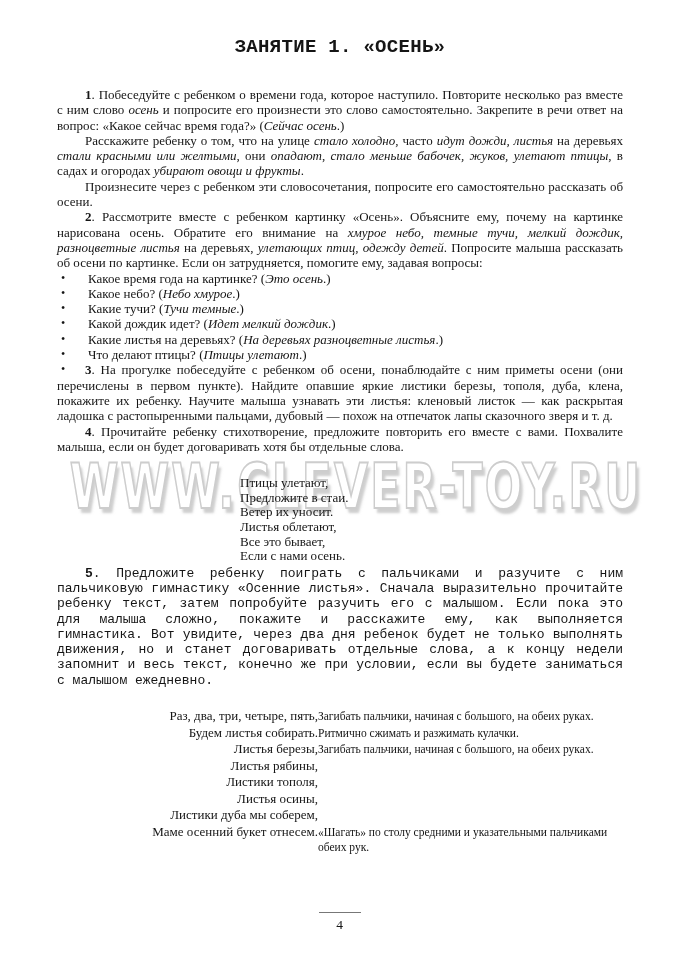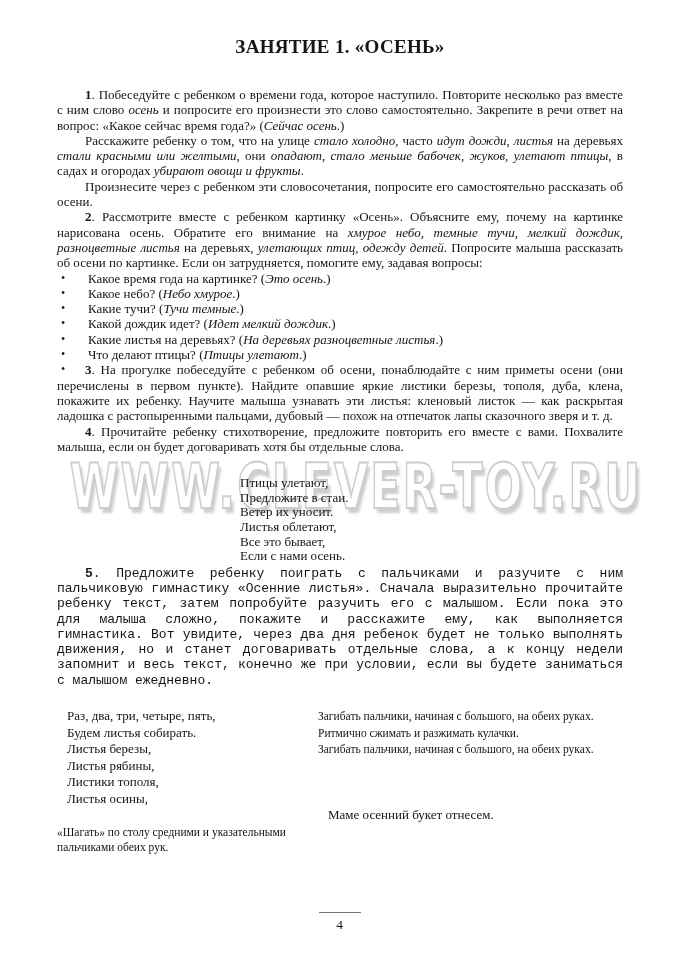--- a/index.html
+++ b/index.html
@@ -26,21 +26,21 @@
     color:#ffffff;
     -webkit-text-stroke:2px #cdcdcd;
     text-shadow:4px 5px 3px rgba(165,165,165,0.55);
     transform:scaleX(0.70);
   }
   .content{
     position:absolute;left:57px;top:0;width:566px;z-index:1;
   }
   .title{
     margin:36px 0 0 0;
-    font-family:Liberation Serif, serif;
+    font-family:Liberation Mono, monospace;
     font-weight:bold;
     font-size:19px;
     letter-spacing:0.3px;
     text-align:center;
   }
   .para{
     margin:0;
     font-size:13px;
     line-height:15.3px;
     text-align:justify;
@@ -70,20 +70,21 @@
   .p-after-poem{margin-top:2px;font-family:Liberation Mono, monospace;}
   .gym{
     margin-top:20px;
     display:grid;
     grid-template-columns:261px 1fr;
   }
   .gym-left{
     padding-left:10px;
     font-size:13px;
     line-height:16.5px;
+    text-align:right;
   }
   .gym-right{
     font-size:11.5px;
     line-height:15px;
     padding-top:1px;
   }
   .footer{
     position:absolute;top:912px;left:0;width:679px;
     text-align:center;z-index:1;
   }
@@ -185,20 +186,21 @@
 
         <div class="gym-left">Листья рябины,</div>
         <div class="gym-right"></div>
 
         <div class="gym-left">Листики тополя,</div>
         <div class="gym-right"></div>
 
         <div class="gym-left">Листья осины,</div>
         <div class="gym-right"></div>
 
+        <div class="gym-left">Листики дуба мы соберем,</div>
         <div class="gym-right"></div>
 
         <div class="gym-left">Маме осенний букет отнесем.</div>
         <div class="gym-right">«Шагать» по столу средними и указательными пальчиками обеих рук.</div>
       </div>
 
   </div>
 
   <div class="footer">
     <div class="rule"></div>

